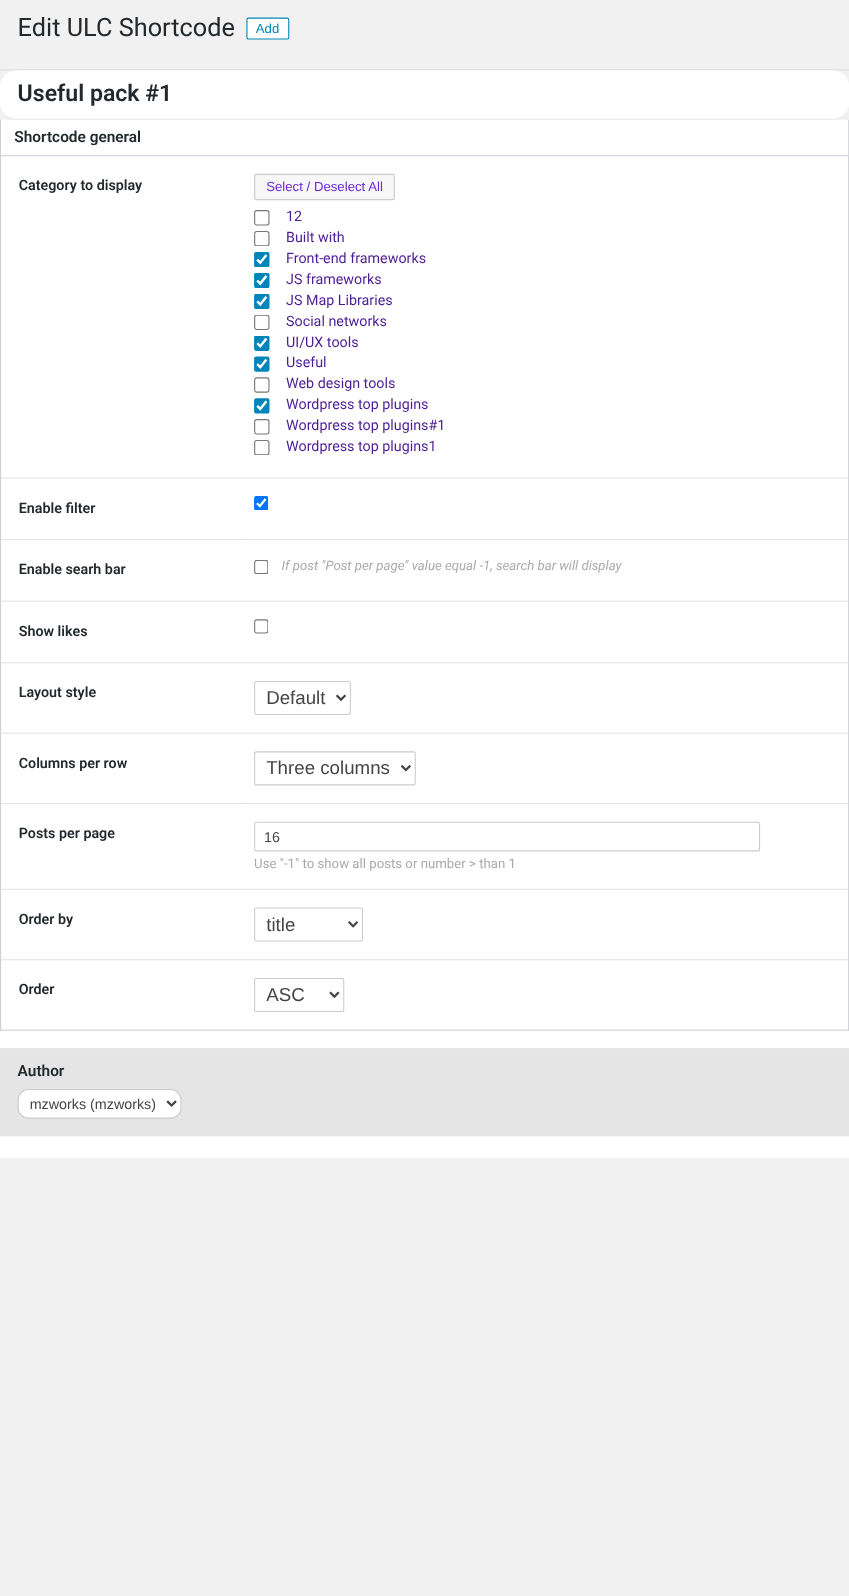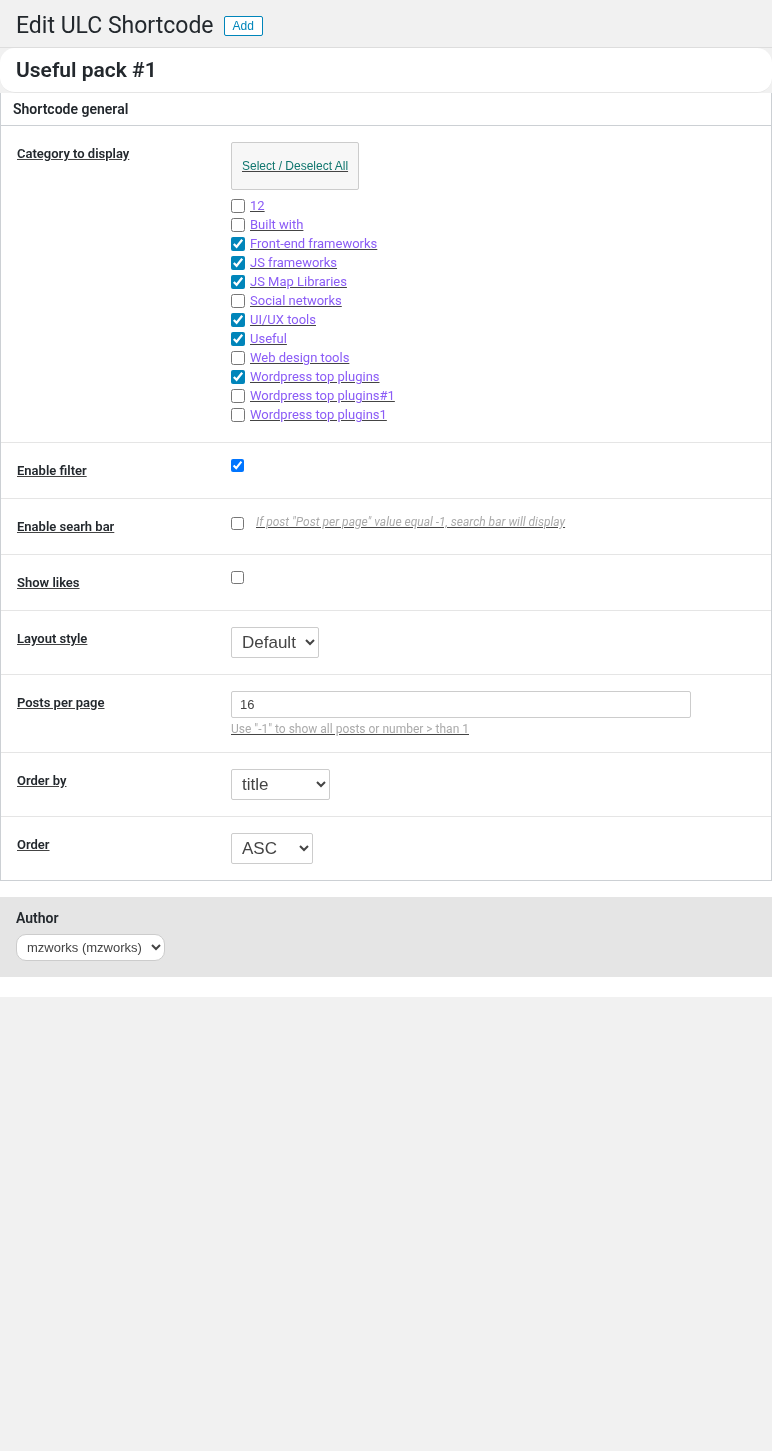--- a/index.html
+++ b/index.html
@@ -5,21 +5,21 @@
     * { box-sizing: border-box; margin: 0; padding: 0; }
     body {
       font-family: -apple-system, BlinkMacSystemFont, "Segoe UI", Roboto, Oxygen, sans-serif;
       font-size: 13px;
       background: #f1f1f1;
       color: #444;
     }
 
     .page-header {
       background: #f1f1f1;
-      padding: 12px 16px 8px 16px;
+      padding: 12px 16px 24px 16px;
       display: flex;
       align-items: center;
       gap: 10px;
       border-bottom: 1px solid #ddd;
     }
 
     .page-header h1 {
       font-size: 23px;
       font-weight: 400;
       color: #23282d;
@@ -66,21 +66,20 @@
       color: #23282d;
     }
 
     .form-table {
       width: 100%;
       border-collapse: collapse;
     }
 
     .form-table tr {
       border-bottom: 1px solid #e5e5e5;
-      text-decoration: underline;
     }
 
     .form-table tr:last-child {
       border-bottom: none;
     }
 
     .form-table th {
       width: 220px;
       padding: 20px 10px 20px 16px;
       font-weight: 600;
@@ -91,44 +90,44 @@
     }
 
     .form-table td {
       padding: 16px 10px;
       vertical-align: top;
     }
 
     .select-deselect-btn {
       border: 1px solid #ccc;
       background: #f7f7f7;
-      padding: 16px 10px;
+      padding: 4px 10px;
       font-size: 12px;
       cursor: pointer;
       border-radius: 2px;
       margin-bottom: 8px;
       display: block;
-      color: #0f766e;
+      color: #6d28d9;
     }
 
     .checkbox-list {
       list-style: none;
       padding: 0;
       margin-top: 6px;
     }
 
     .checkbox-list li {
       display: flex;
       align-items: center;
       margin-bottom: 4px;
     }
 
     .checkbox-list li label {
-      color: #8b5cf6;
-      margin-left: 5px;
+      color: #4c1d95;
+      margin-left: 15px;
       cursor: pointer;
       font-size: 13px;
     }
 
     .checkbox-list li input[type="checkbox"] {
       width: 14px;
       height: 14px;
       cursor: pointer;
       accent-color: #0085ba;
     }
@@ -294,20 +293,29 @@
         <tr>
           <th>
             <label>Layout style</label>
           </th>
           <td>
             <select class="form-select">
             <option value="Default">Default</option><option value="Grid">Grid</option><option value="List">List</option></select>
           </td>
         </tr>
 
+        <tr>
+          <th>
+            <label>Columns per row</label>
+          </th>
+          <td>
+            <select class="form-select">
+            <option value="One column">One column</option><option value="Two columns">Two columns</option><option value="Three columns" selected="">Three columns</option><option value="Four columns">Four columns</option></select>
+          </td>
+        </tr>
 
         <tr>
           <th>
             <label>Posts per page</label>
           </th>
           <td>
             <input type="text" class="form-input" value="16" style="">
             <div class="posts-hint">Use "-1" to show all posts or number &gt; than 1</div>
           </td>
         </tr>

